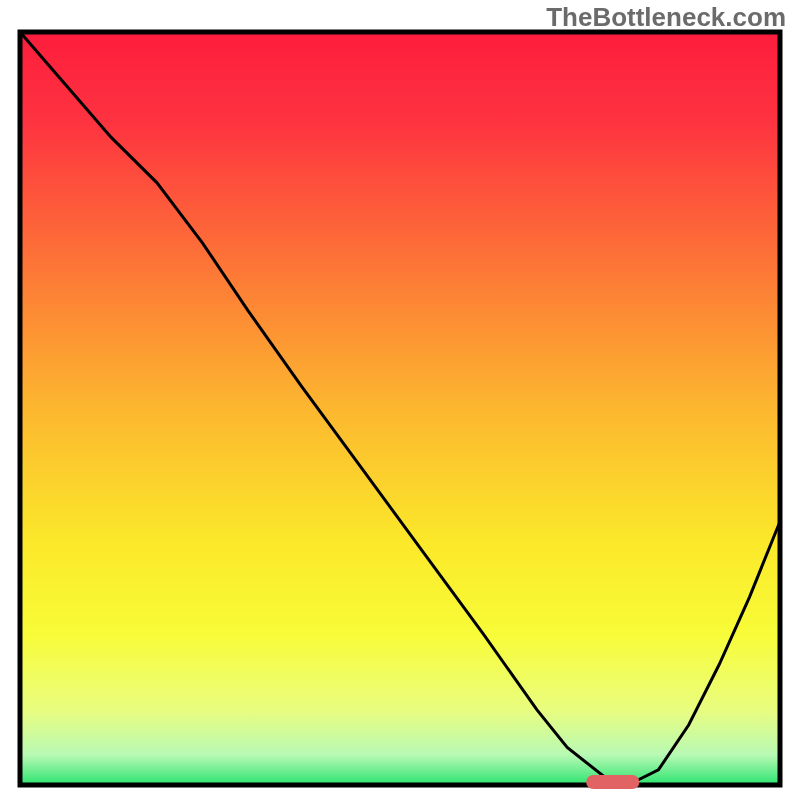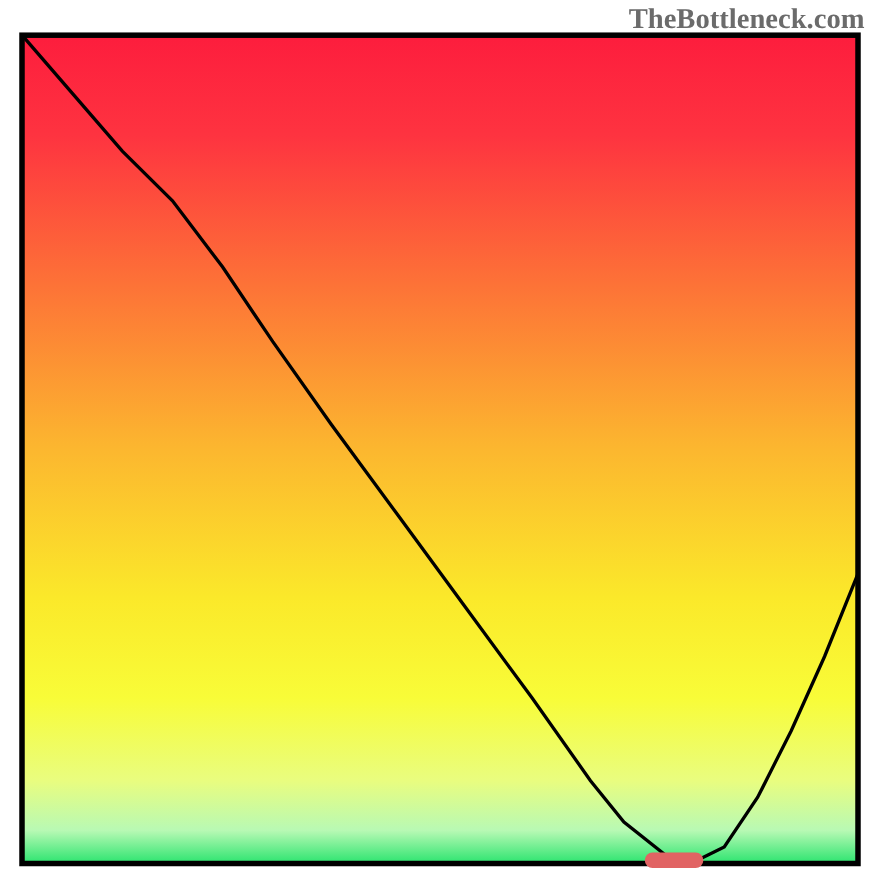--- a/index.html
+++ b/index.html
@@ -16,21 +16,20 @@
     height: 800px;
   }
   .watermark {
     position: absolute;
     top: 2px;
     right: 14px;
     font-size: 26px;
     font-weight: 600;
     color: #6b6b6b;
     letter-spacing: 0px;
-    font-family: Liberation Serif, serif;
   }
   svg {
     display: block;
   }
 </style>
 </head>
 <body>
 
 <div class="container">
   <div class="watermark">TheBottleneck.com</div>

